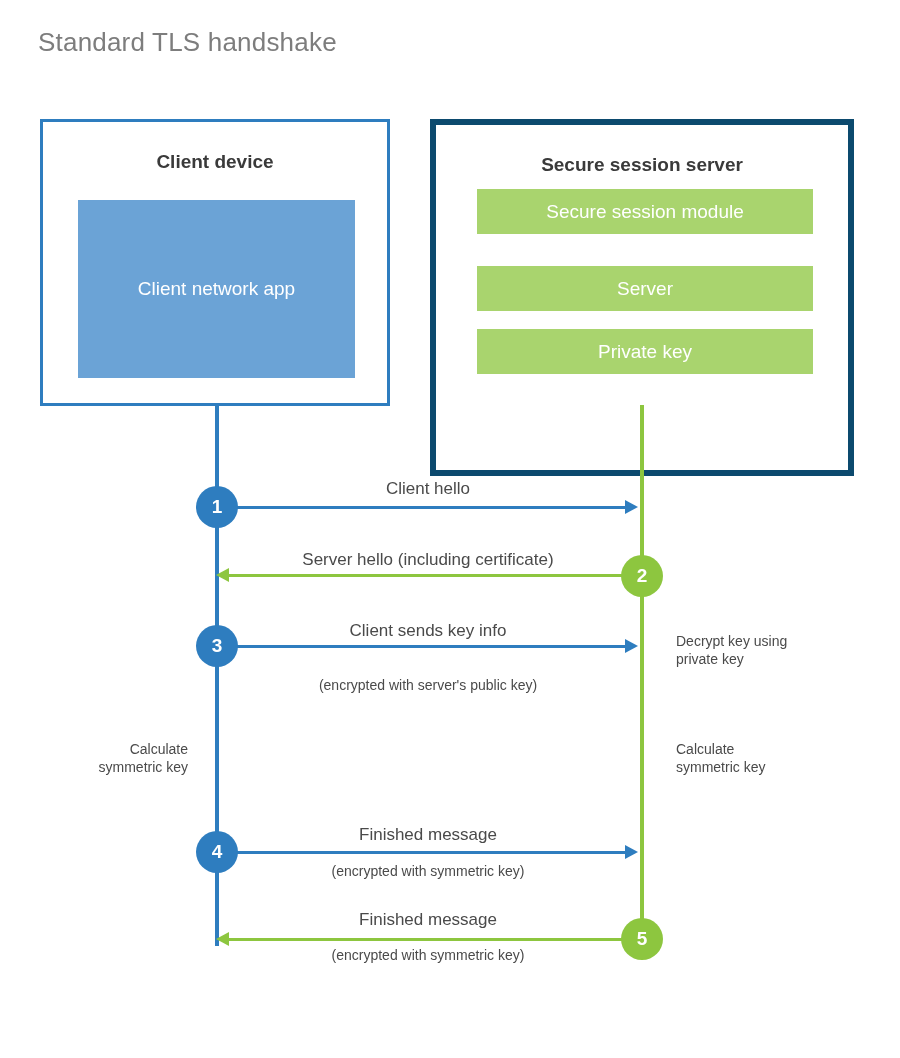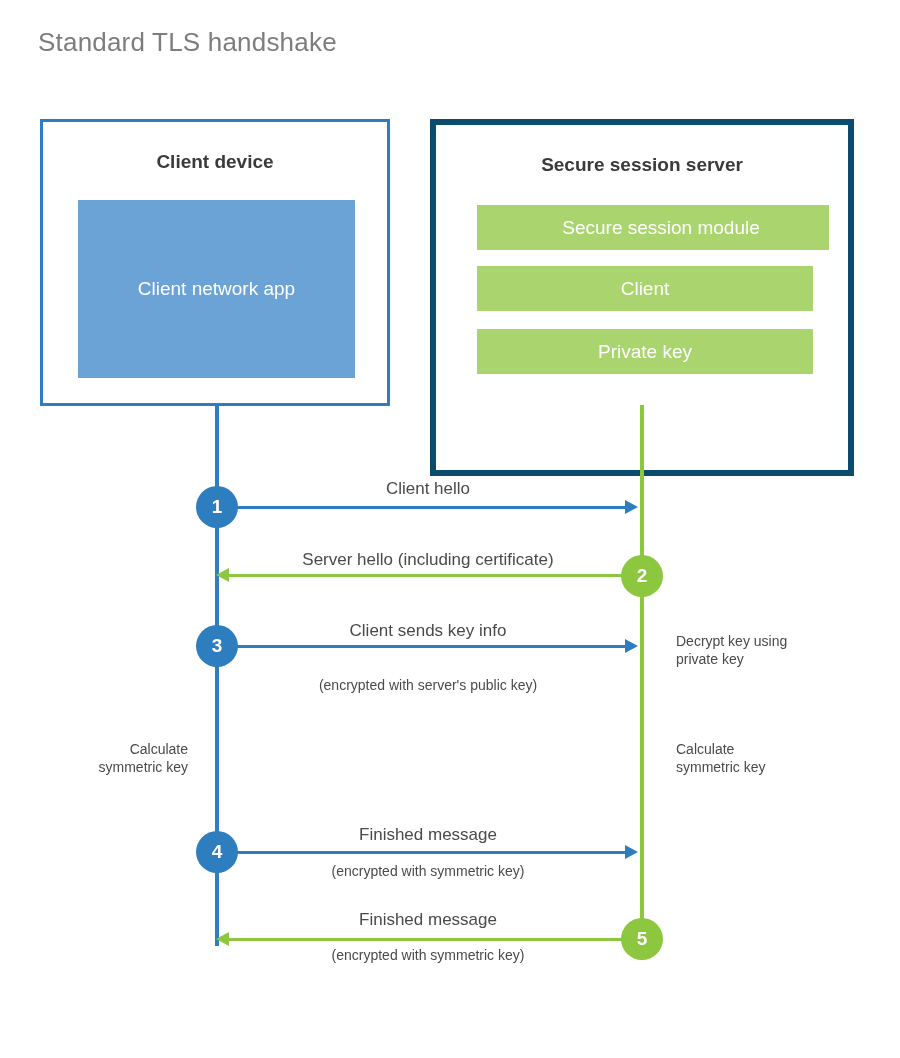--- a/index.html
+++ b/index.html
@@ -84,21 +84,21 @@
     width: 336px;
     height: 45px;
     background: #A9D46E;
     color: #ffffff;
     font-size: 19px;
     display: flex;
     align-items: center;
     justify-content: center;
     text-align: center;
   }
-  #server-block-0 { top: 80px; padding-left: 16px; }
+  #server-block-0 { top: 64px; }
   #server-block-1 { top: 141px; }
   #server-block-2 { top: 204px; }
 
   
   .lifeline {
     position: absolute;
     width: 4px;
   }
   #client-lifeline {
     left: 215px;
@@ -183,21 +183,21 @@
 <div id="page-title">Standard TLS handshake</div>
 
 <div class="panel" id="client-panel">
   <div class="panel-title">Client device</div>
   <div id="client-app-block">Client network app</div>
 </div>
 
 <div class="panel" id="server-panel">
   <div class="panel-title">Secure session server</div>
   <div class="server-block" id="server-block-0">Secure session module</div>
-  <div class="server-block" id="server-block-1">Client</div>
+  <div class="server-block" id="server-block-1">Server</div>
   <div class="server-block" id="server-block-2">Private key</div>
 </div>
 
 <div class="lifeline" id="client-lifeline"></div>
 <div class="lifeline" id="server-lifeline"></div>
 
 <div class="arrow-line blue" style="left:216px; top:506px; width:409px;"></div>
 <div class="arrow-head right blue" style="left:625px; top:500px;"></div>
 <div class="arrow-label" style="left:216px; top:479px; width:424px;text-align:center;">Client hello</div>
 <div class="step-circle blue" id="step-1">1</div>

